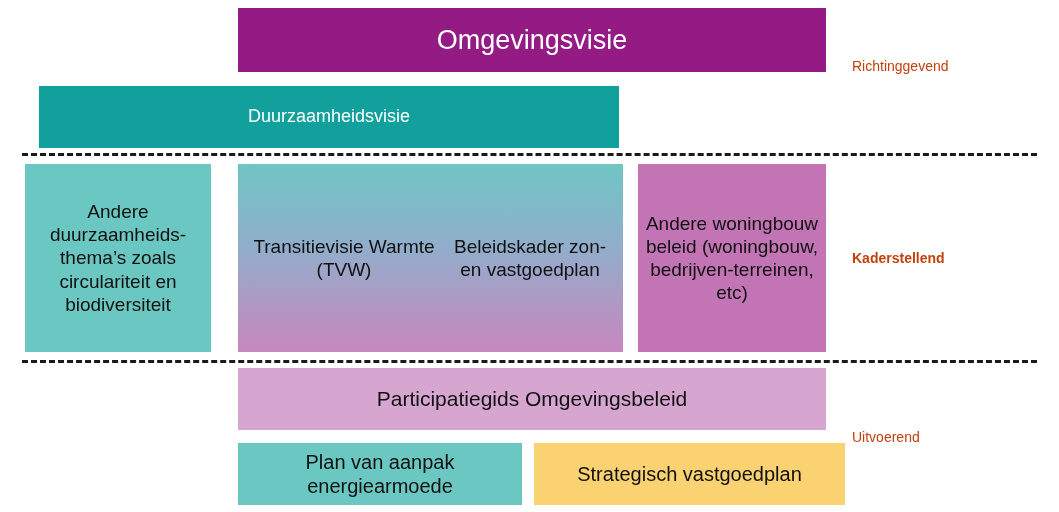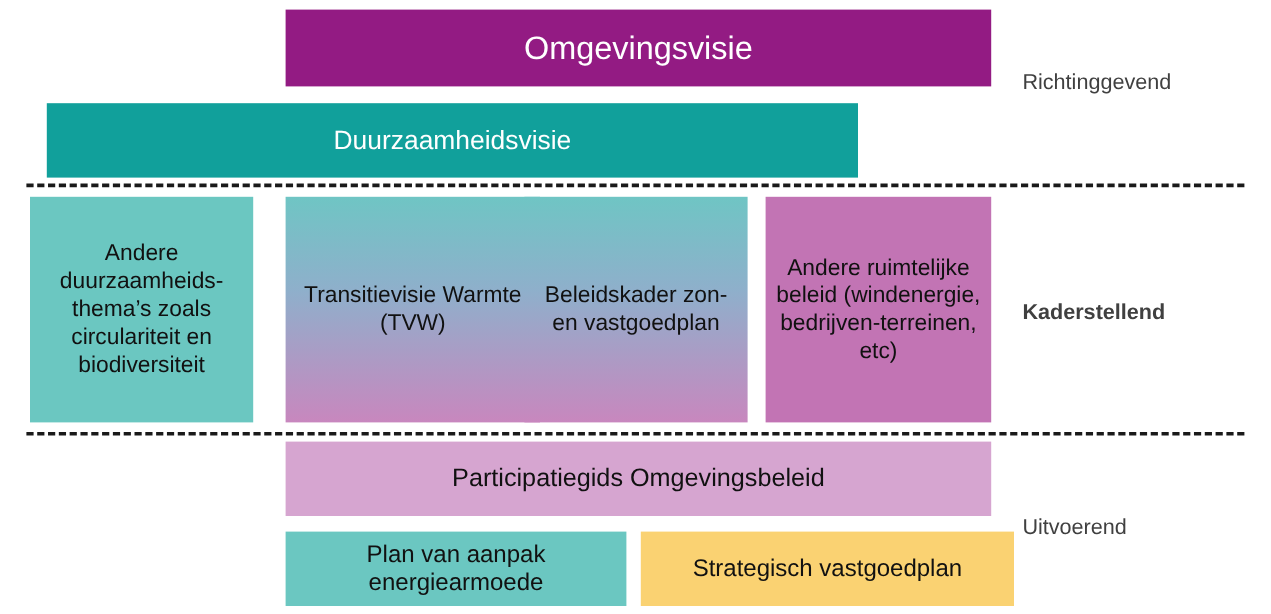--- a/index.html
+++ b/index.html
@@ -38,25 +38,25 @@
     top: 8px;
     width: 588px;
     height: 64px;
     background: #931B83;
     color: #ffffff;
     font-size: 27px;
   }
   #box-duurzaamheidsvisie {
     left: 39px;
     top: 86px;
-    width: 676px;
+    width: 580px;
     height: 62px;
     background: #11A09B;
     color: #ffffff;
-    font-size: 22px;
+    font-size: 18px;
   }
 
   
   .divider {
     position: absolute;
     left: 22px;
     width: 1015px;
     height: 0;
     border-top: 3px dashed #1a1a1a;
   }
@@ -117,22 +117,22 @@
     height: 62px;
     background: #FAD272;
     color: #111111;
     font-size: 20px;
   }
 
   
   .tier-label {
     position: absolute;
     left: 852px;
-    color: #404040;
-    font-size: 18px;
+    color: #c2410c;
+    font-size: 14px;
     white-space: nowrap;
   }
   #tier-label-richtinggevend { top: 58px; }
   #tier-label-kaderstellend  { top: 250px; font-weight: bold; }
   #tier-label-uitvoerend     { top: 429px; }
 </style>
 </head>
 <body>
 
 <div id="stage">
@@ -153,21 +153,21 @@
 
   <div class="box kader-box" id="box-transitievisie-warmte">
     <span>Transitievisie Warmte (TVW)</span>
   </div>
 
   <div class="box kader-box" id="box-beleidskader-zon-wind">
     <span>Beleidskader zon- en vastgoedplan</span>
   </div>
 
   <div class="box kader-box" id="box-andere-ruimtelijke-beleid">
-    <span>Andere ruimtelijke beleid (windenergie, bedrijven-terreinen, etc)</span>
+    <span>Andere woningbouw beleid (woningbouw, bedrijven-terreinen, etc)</span>
   </div>
 
   <div class="divider" id="divider-bottom"></div>
 
   <div class="box" id="box-participatiegids">
     <span>Participatiegids Omgevingsbeleid</span>
   </div>
 
   <div class="box" id="box-plan-van-aanpak">
     <span>Plan van aanpak energiearmoede</span>

